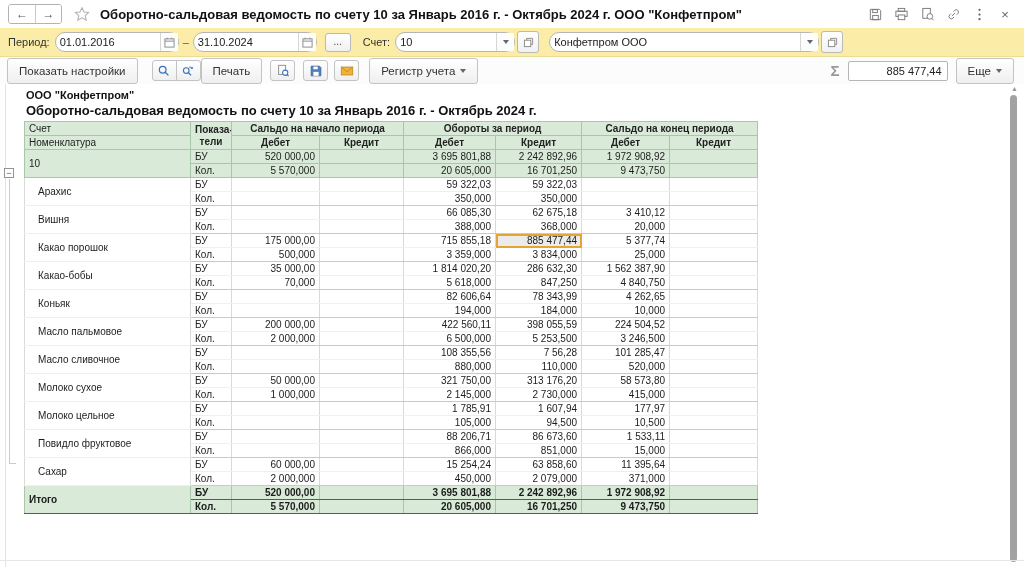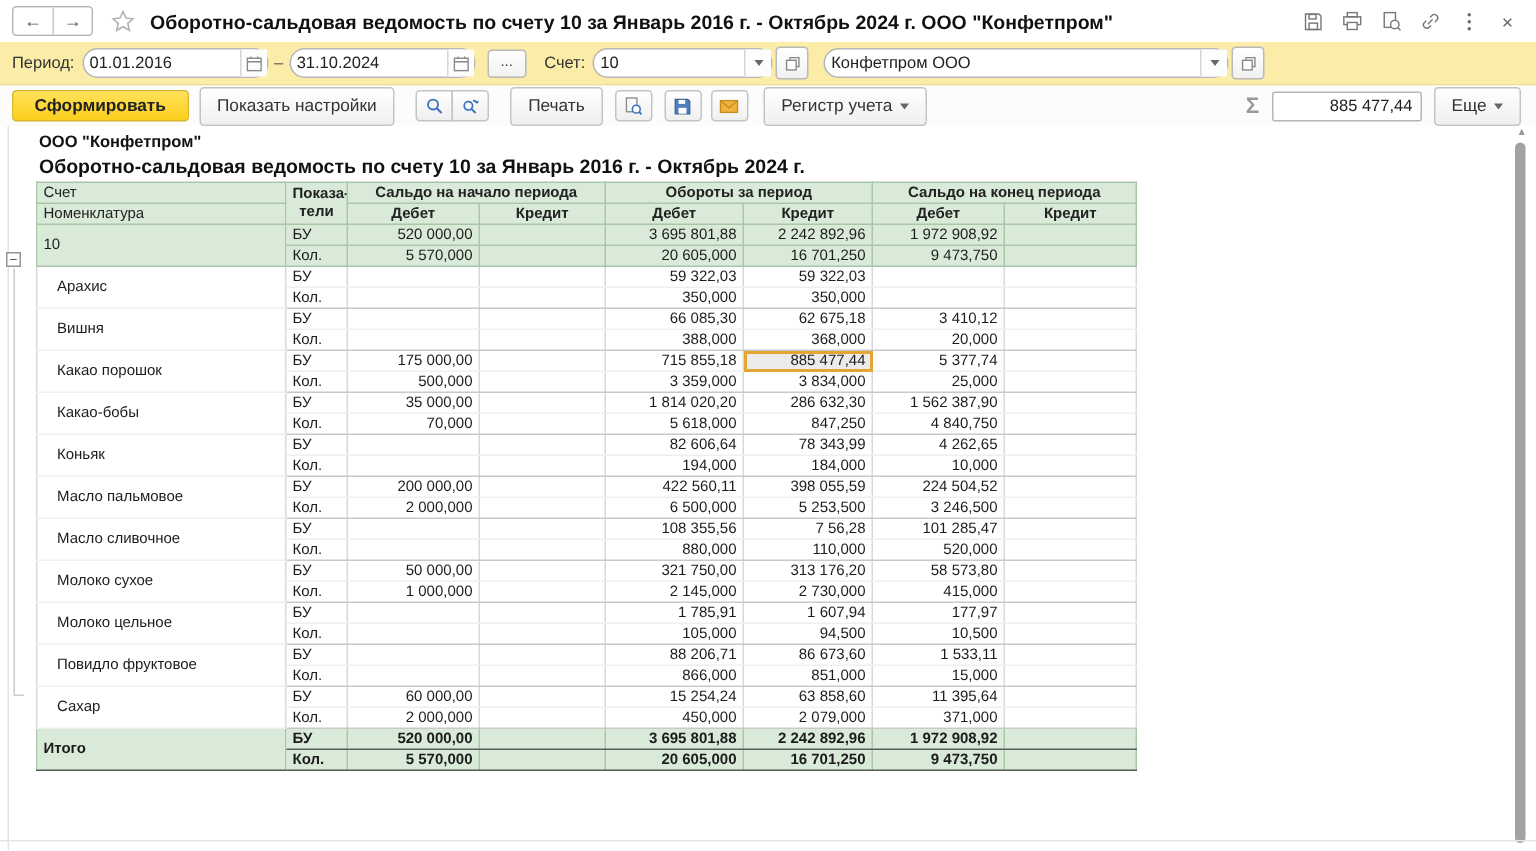--- a/index.html
+++ b/index.html
@@ -176,39 +176,38 @@
     </div>
     <span class="choosebtn">
       <svg width="11" height="11" viewBox="0 0 12 12">
           <rect x="1.5" y="3.5" width="7" height="7" fill="#fff" stroke="#888"></rect>
           <path d="M4 3.5V1.5h6.5V8H8.5" fill="none" stroke="#888"></path>
         </svg>
     </span>
   </div>
 
   <div class="toolbar">
-    <button class="btn btn-generate">Сформировать</button>
     <button class="btn" style="margin-left:7px;">Показать настройки</button>
     <div class="pair" style="margin-left:14px;">
       <button class="iconbtn">
         <svg width="14" height="14" viewBox="0 0 16 16">
             <circle cx="6.5" cy="6.5" r="3.8" fill="none" stroke="#3a72bd" stroke-width="1.4"></circle>
             <line x1="9.4" y1="9.4" x2="13" y2="13" stroke="#3a72bd" stroke-width="1.6"></line>
           </svg>
       </button>
       <button class="iconbtn">
         <svg width="14" height="14" viewBox="0 0 16 16">
             <circle cx="6" cy="7.5" r="3.2" fill="none" stroke="#3a72bd" stroke-width="1.3"></circle>
             <line x1="8.5" y1="10" x2="11.5" y2="13" stroke="#3a72bd" stroke-width="1.5"></line>
             <path d="M9.5 3.5a4 4 0 013.5 2" fill="none" stroke="#3a72bd" stroke-width="1.2"></path>
             <path d="M13.8 3.4l-0.6 2.4-2.3-0.9z" fill="#3a72bd"></path>
           </svg>
       </button>
     </div>
-    <button class="btn" style="margin-left:14px;">Печать</button>
+    <button class="btn" style="">Печать</button>
     <button class="iconbtn" style="margin-left:8px;">
       <svg width="14" height="14" viewBox="0 0 16 16">
           <rect x="3" y="1.5" width="8" height="10.5" fill="none" stroke="#888"></rect>
           <circle cx="10.5" cy="10" r="3" fill="#fff" stroke="#3a72bd" stroke-width="1.2"></circle>
           <line x1="12.6" y1="12.1" x2="14.4" y2="13.9" stroke="#3a72bd" stroke-width="1.4"></line>
         </svg>
     </button>
     <button class="iconbtn" style="margin-left:8px;">
       <svg width="14" height="14" viewBox="0 0 16 16">
           <path d="M2.5 2.5h9.5l1.5 1.5v9.5H2.5z" fill="#4f7fbf" stroke="#3c6399"></path>

